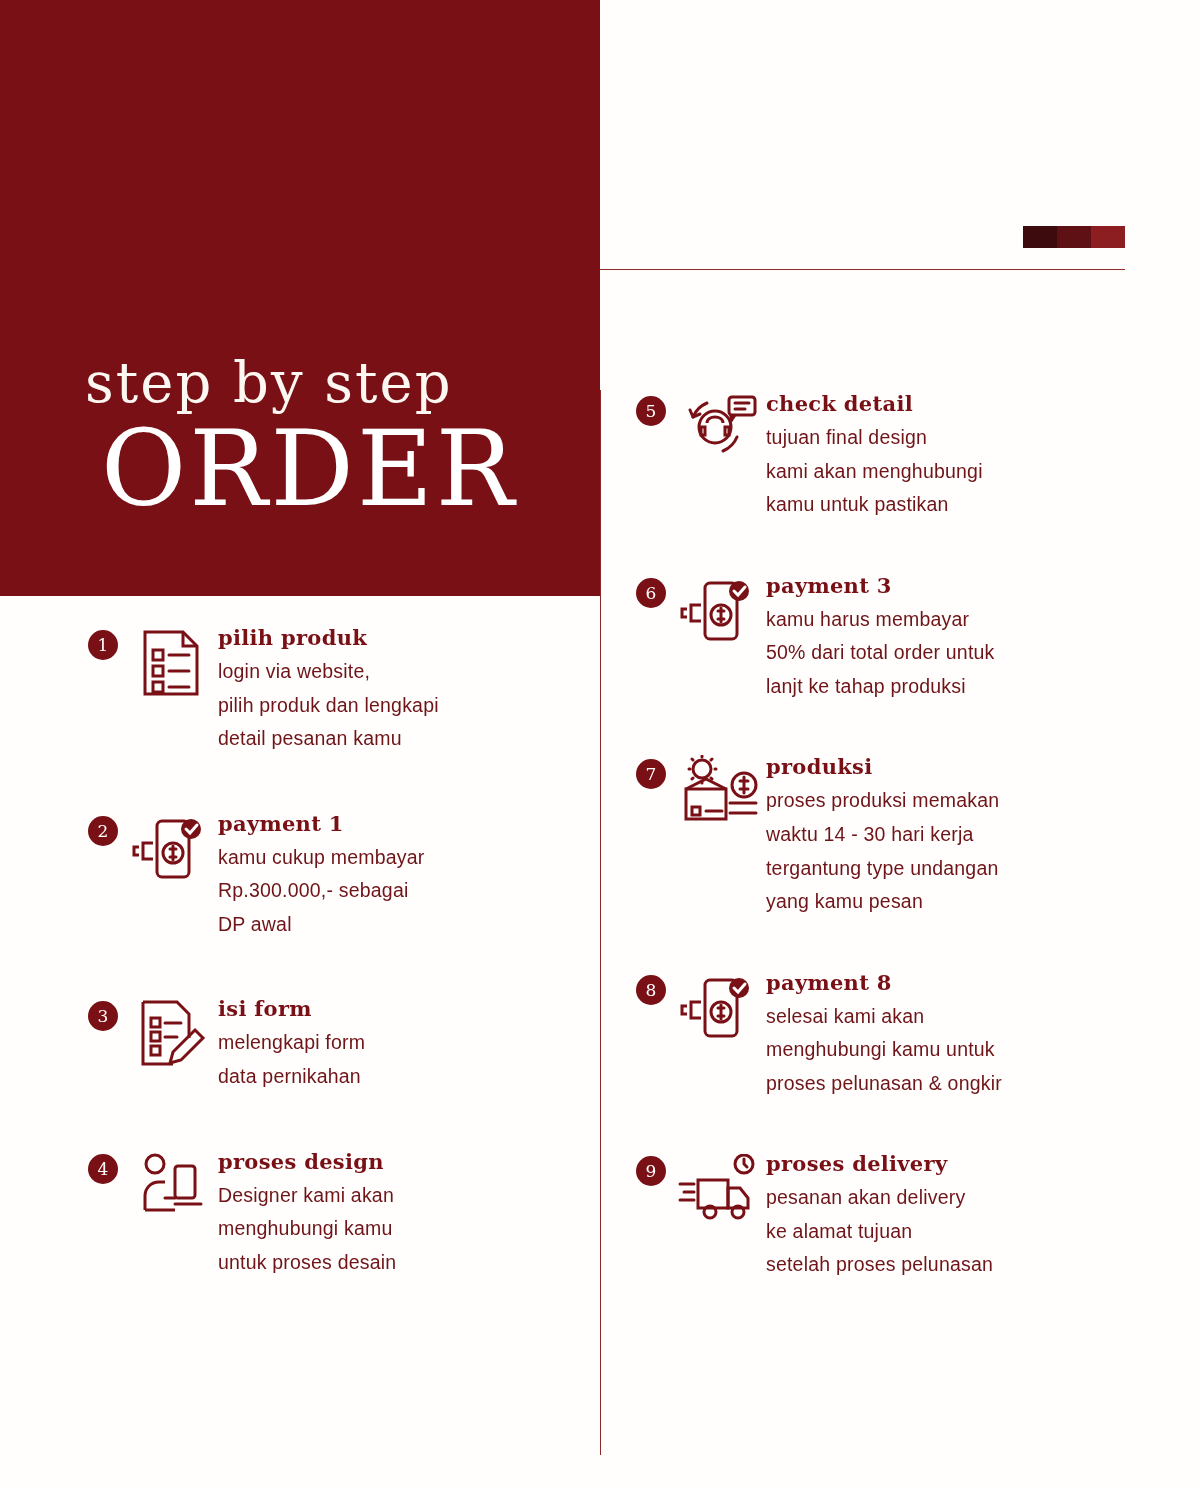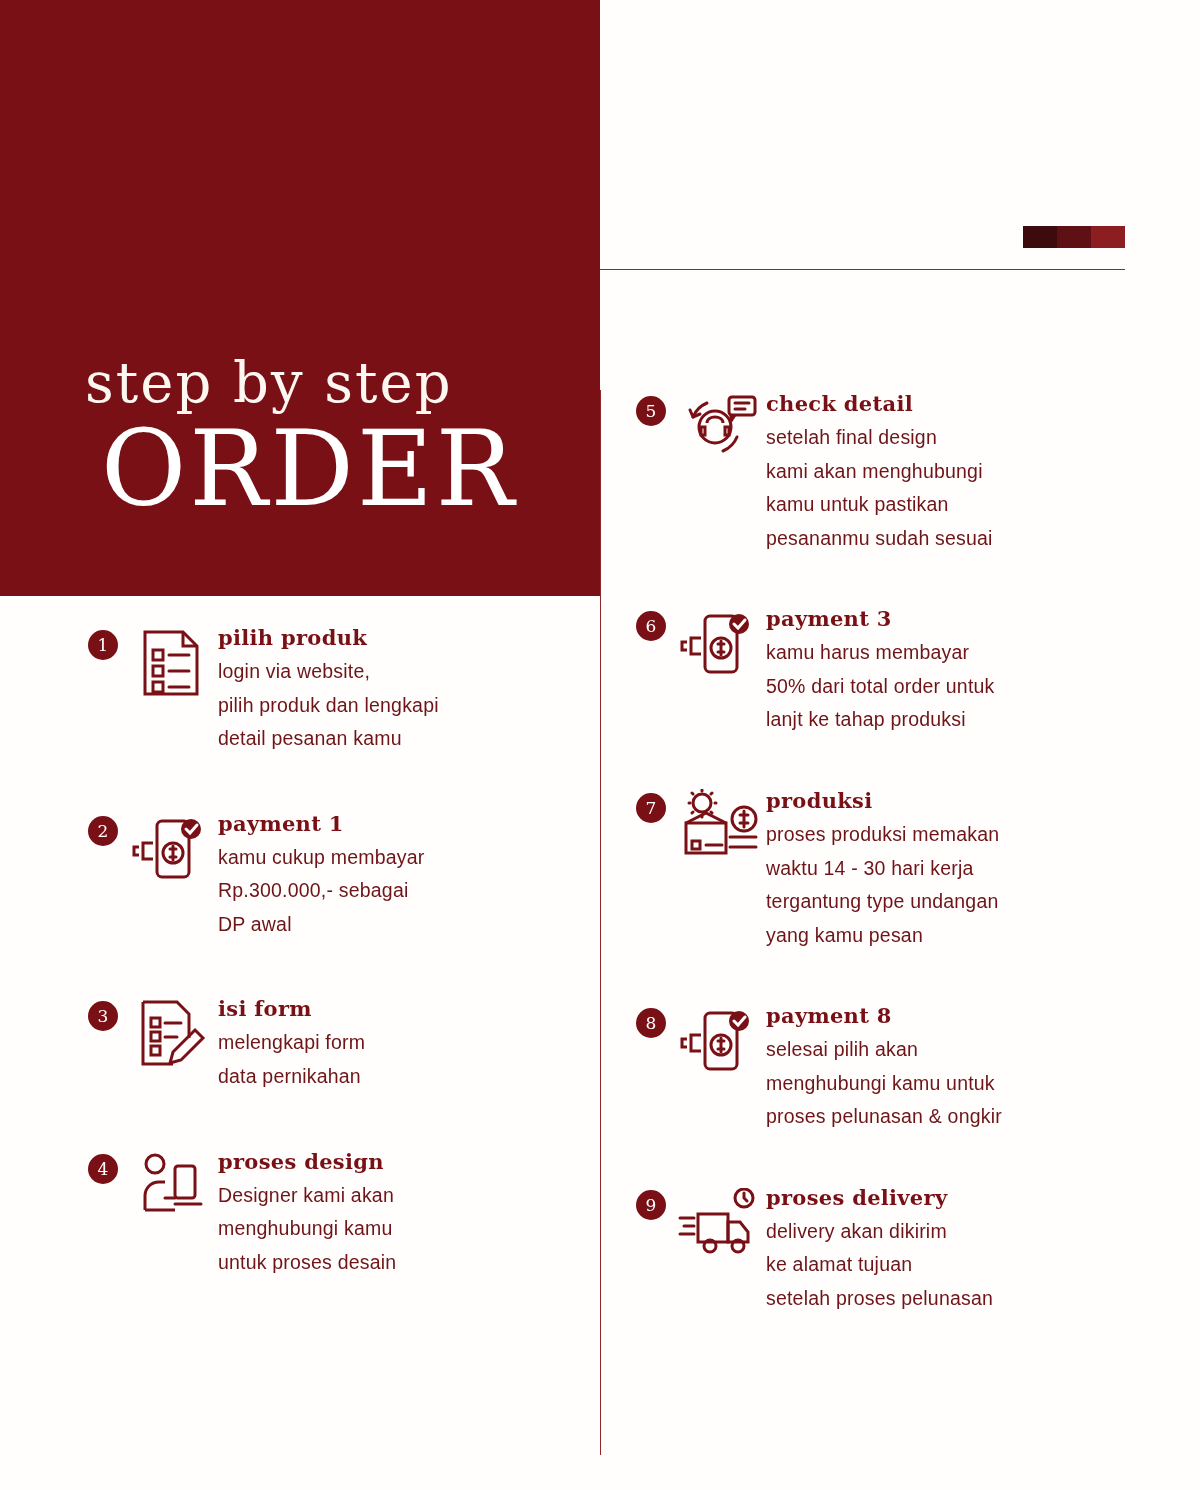--- a/index.html
+++ b/index.html
@@ -276,24 +276,23 @@
           <path d="M60 44 a26 26 0 0 1 -14 14" stroke-linecap="round"></path>
           <path d="M16 24 l-3 -7 M16 24 l7 -3" stroke-linecap="round"></path>
           <rect x="52" y="4" width="26" height="18" rx="3"></rect>
           <path d="M58 10 h14 M58 16 h10" stroke-linecap="round"></path>
           <path d="M58 22 l-4 6 v-6"></path>
         </svg>
       </div>
       <div class="step-text">
         <div class="step-title">check detail</div>
         <div class="step-desc">
-          <div>setelah final design</div>
+          <div>tujuan final design</div>
           <div>kami akan menghubungi</div>
           <div>kamu untuk pastikan</div>
-          <div>pesananmu sudah sesuai</div>
         </div>
       </div>
     </div>
 
     <div class="step">
       <div class="step-num">6</div>
       <div class="step-icon">
         <svg width="80" height="72" viewBox="0 0 80 72" fill="none" stroke="#781016" stroke-width="3">
           <rect x="26" y="8" width="32" height="56" rx="5"></rect>
           <circle cx="42" cy="40" r="10"></circle>
@@ -349,21 +348,21 @@
           <path d="M42 33 v14 M39 36 h6 M39 44 h6" stroke-linecap="round"></path>
           <circle cx="60" cy="16" r="10" fill="#781016" stroke="none"></circle>
           <path d="M55 16 l4 4 l7 -8" stroke="#fff" stroke-width="3" stroke-linecap="round"></path>
           <path d="M22 30 h-10 v16 h10"></path>
           <path d="M8 34 h-5 v8 h5"></path>
         </svg>
       </div>
       <div class="step-text">
         <div class="step-title">payment 8</div>
         <div class="step-desc">
-          <div>selesai pilih akan</div>
+          <div>selesai kami akan</div>
           <div>menghubungi kamu untuk</div>
           <div>proses pelunasan &amp; ongkir</div>
         </div>
       </div>
     </div>
 
     <div class="step">
       <div class="step-num">9</div>
       <div class="step-icon">
         <svg width="86" height="70" viewBox="0 0 86 70" fill="none" stroke="#781016" stroke-width="3">
@@ -372,21 +371,21 @@
           <path d="M22 26 h30 v28 h-30 z"></path>
           <path d="M52 34 h12 l8 10 v10 h-20 z"></path>
           <circle cx="34" cy="58" r="6"></circle>
           <circle cx="62" cy="58" r="6"></circle>
           <path d="M4 30 h14 M8 38 h10 M4 46 h14" stroke-linecap="round"></path>
         </svg>
       </div>
       <div class="step-text">
         <div class="step-title">proses delivery</div>
         <div class="step-desc">
-          <div>delivery akan dikirim</div>
+          <div>pesanan akan delivery</div>
           <div>ke alamat tujuan</div>
           <div>setelah proses pelunasan</div>
         </div>
       </div>
     </div>
 
   </div>
 
 </div>
 

